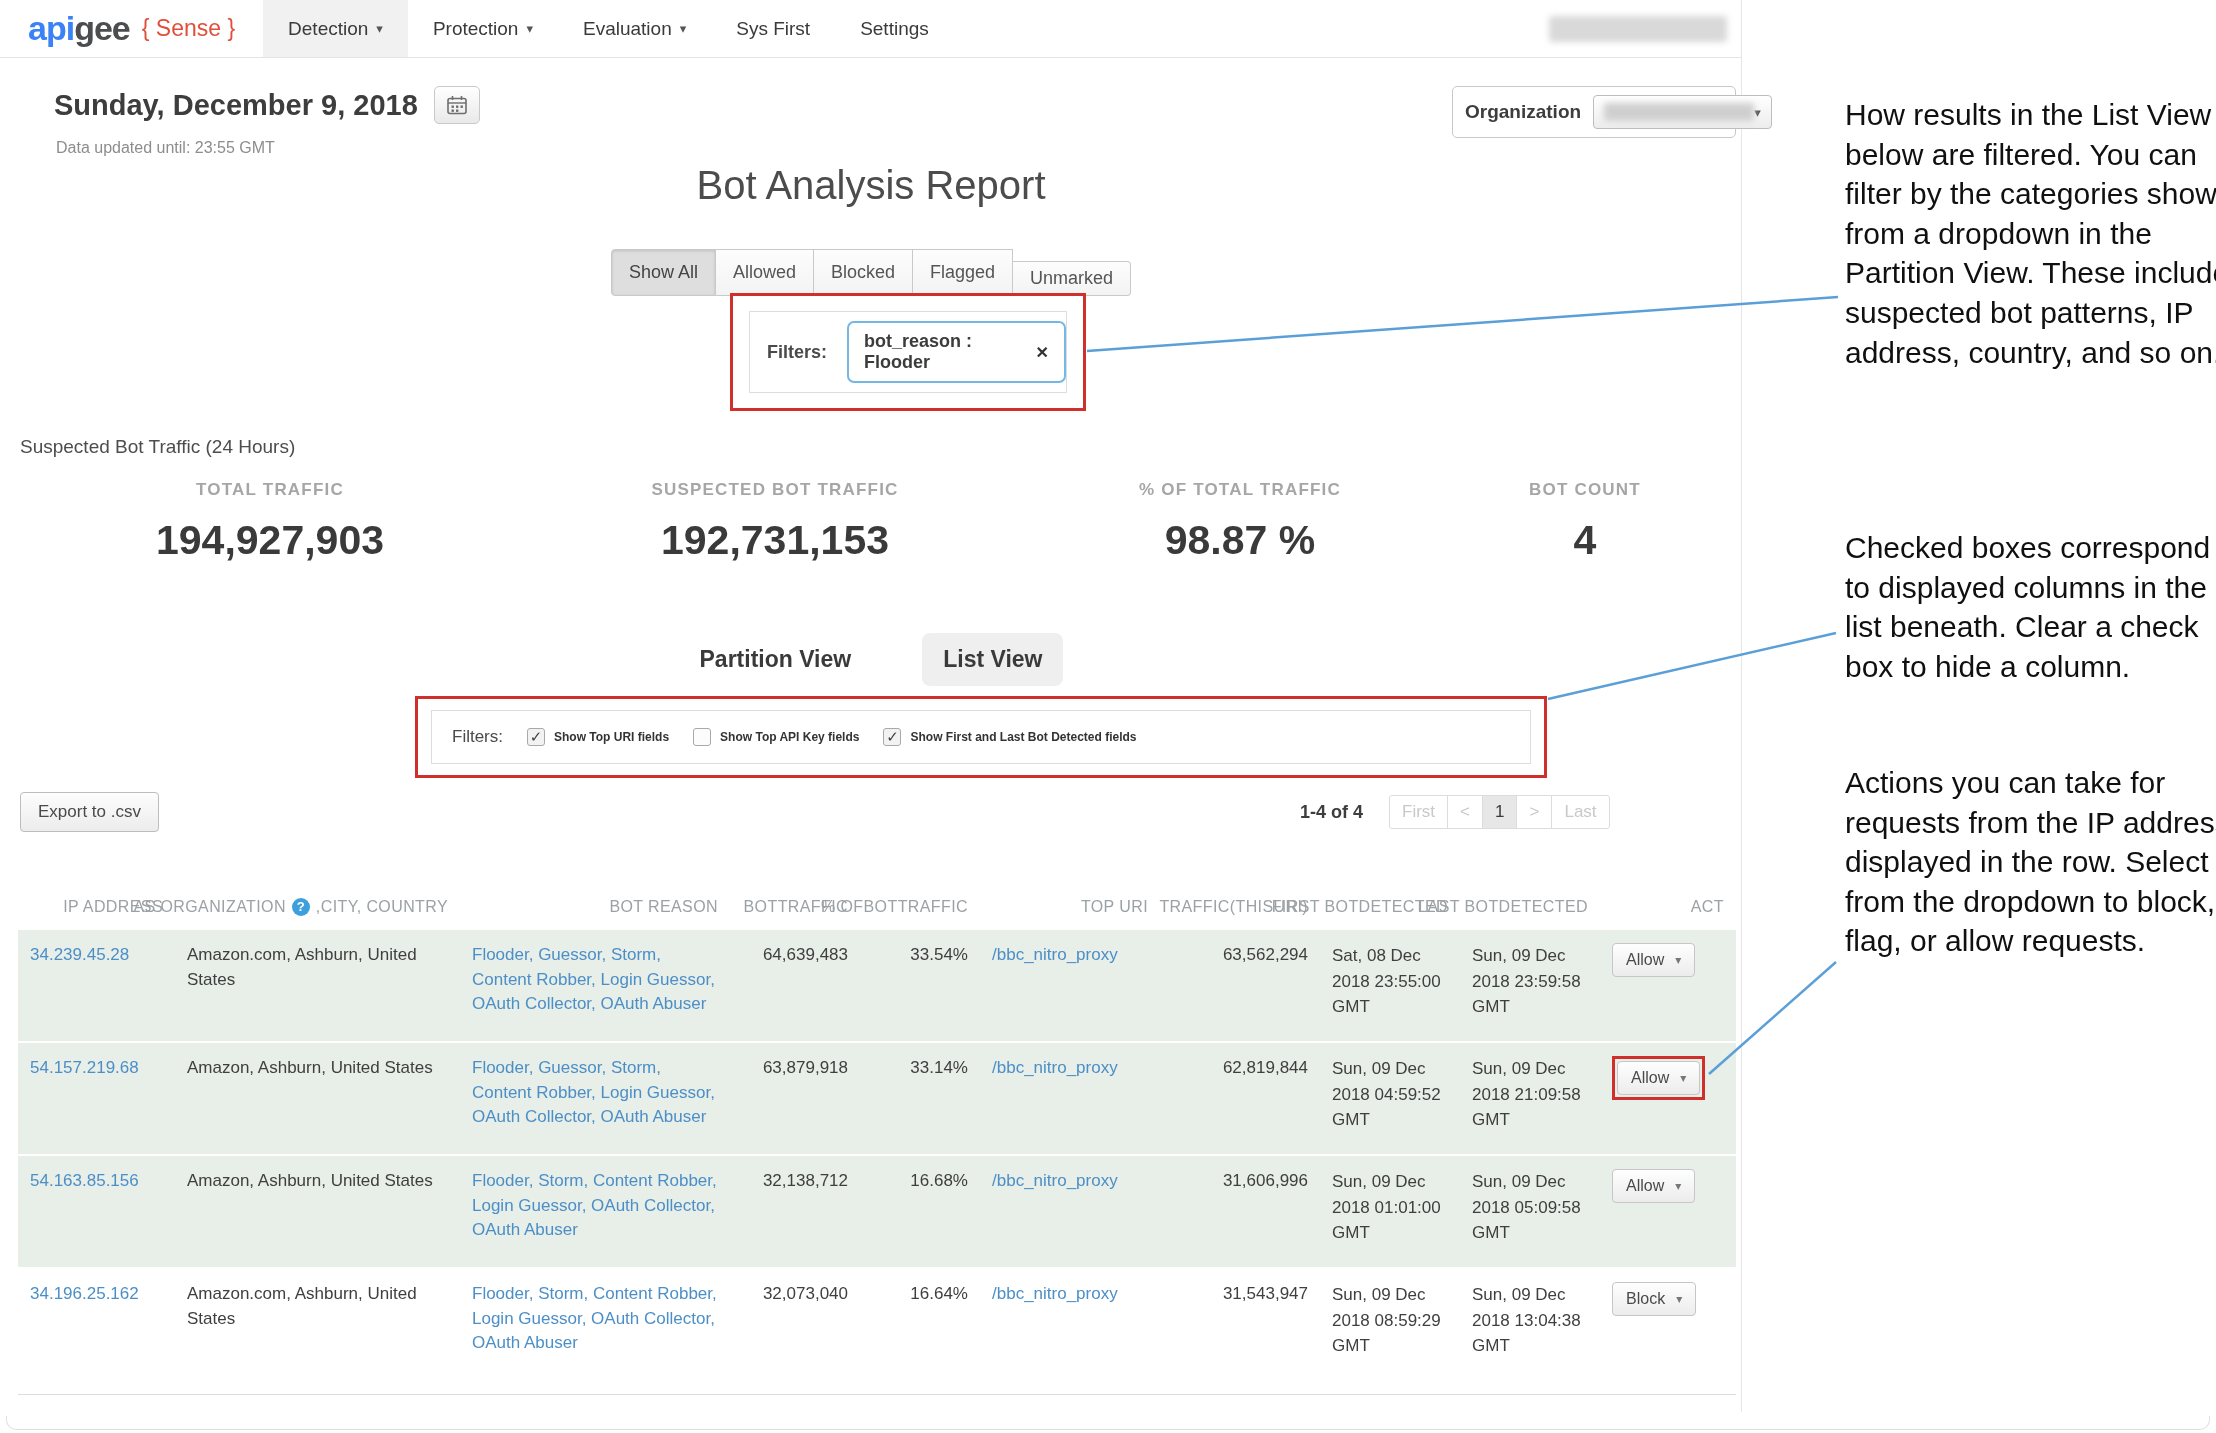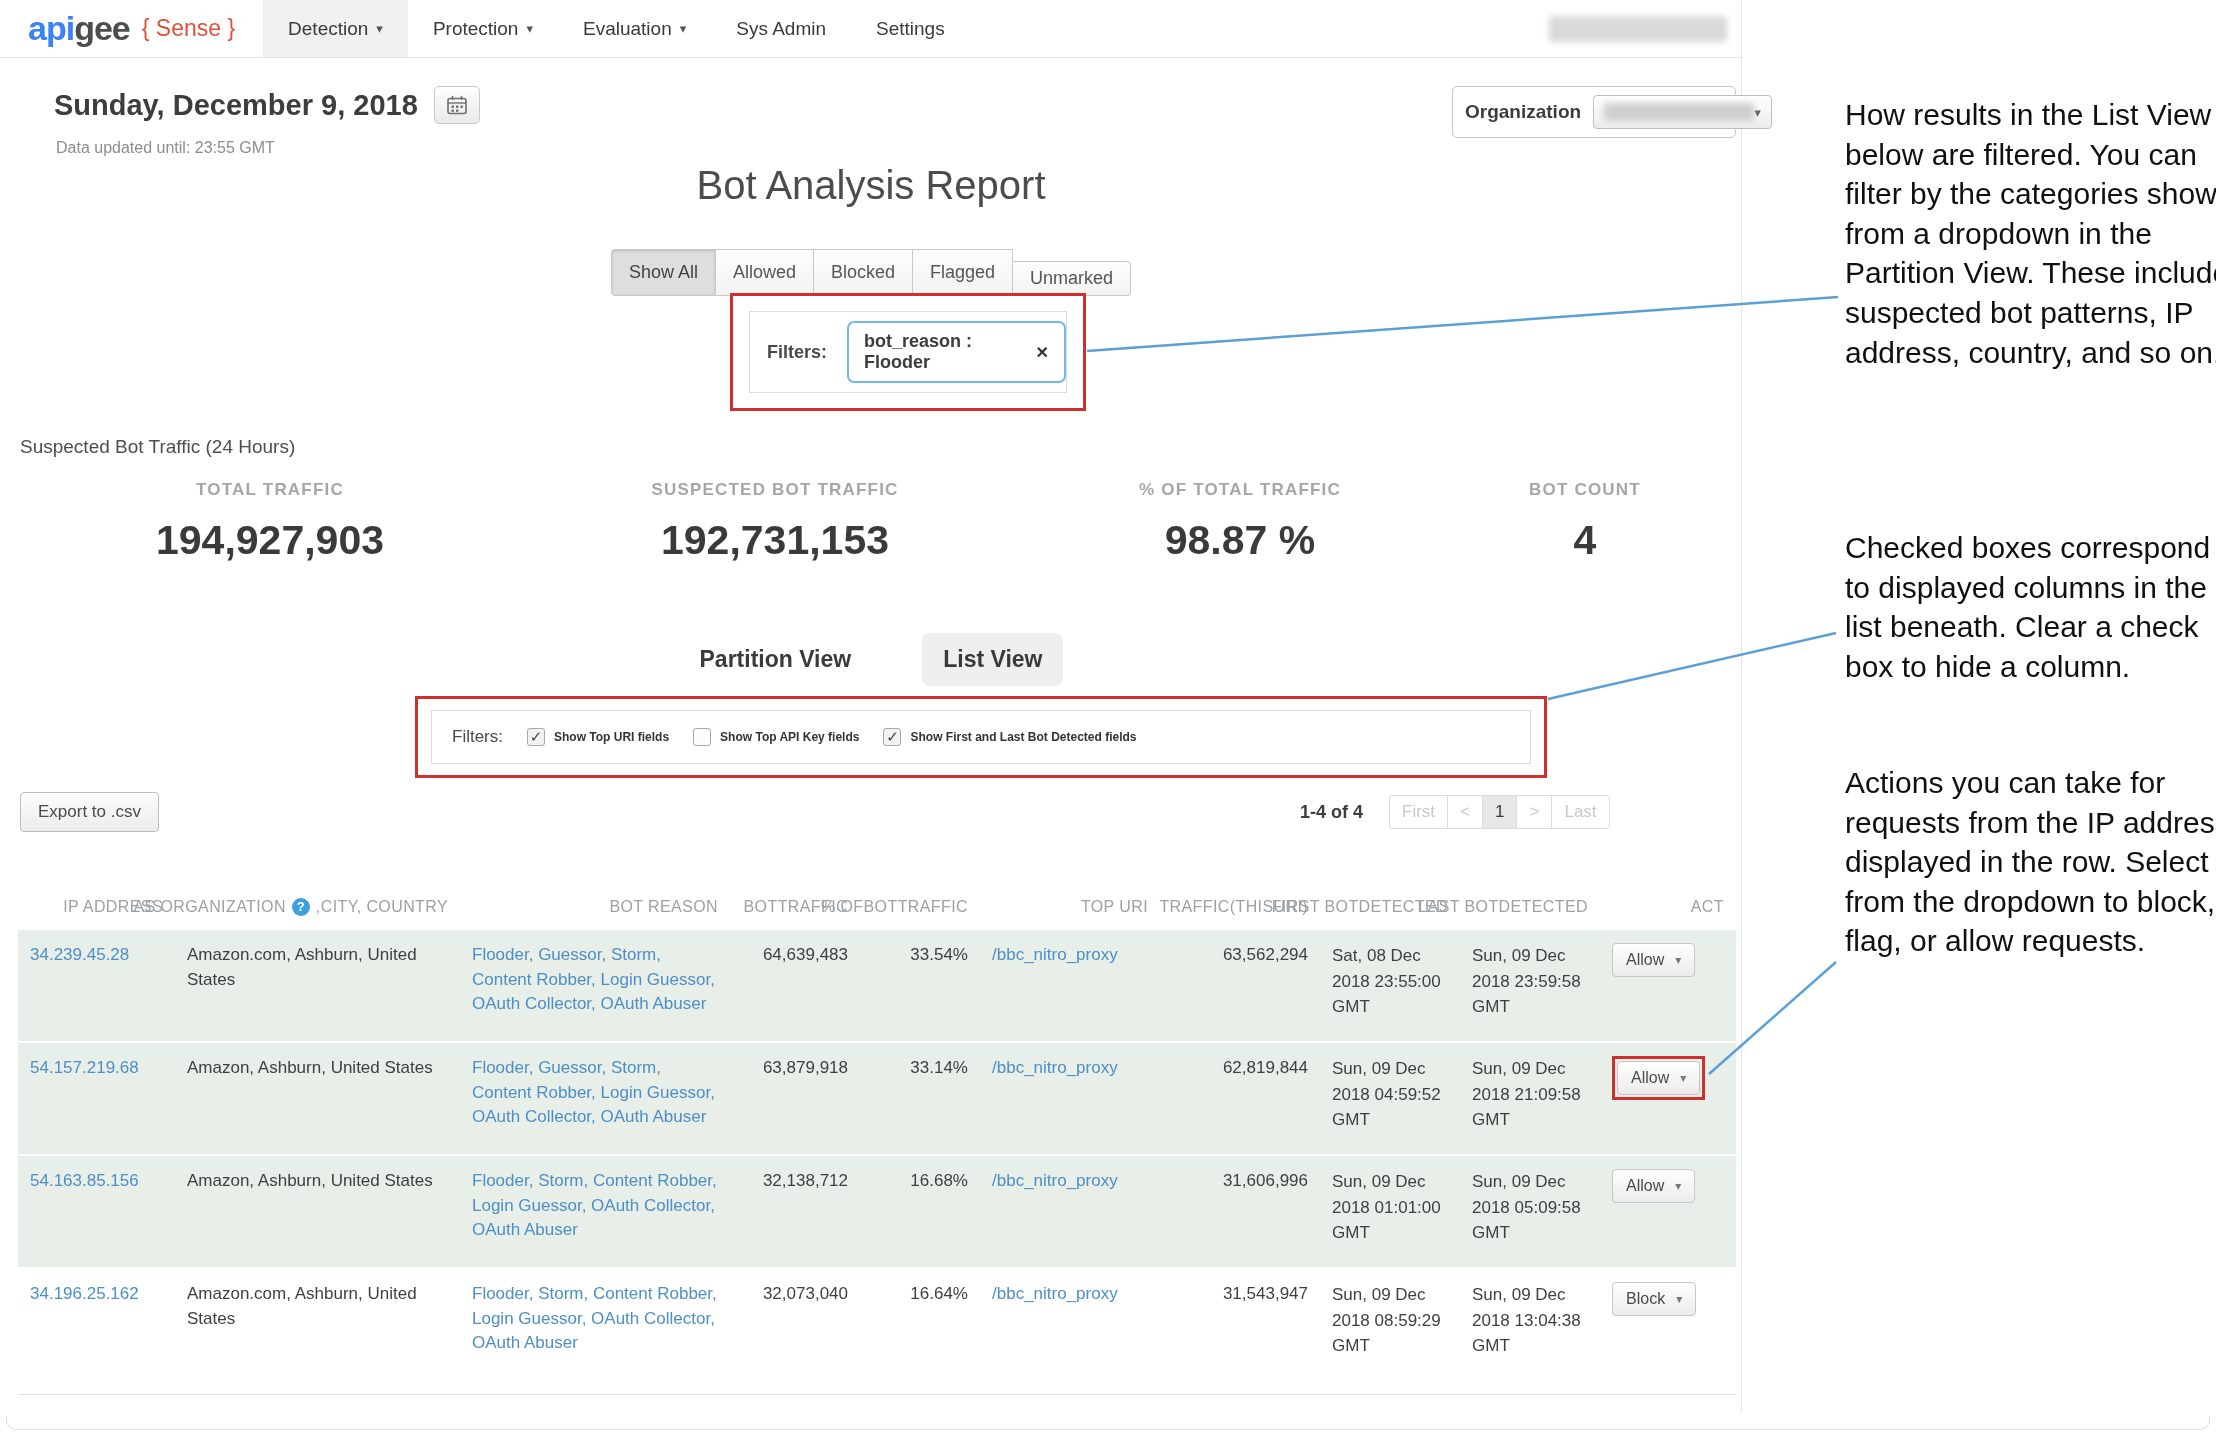--- a/index.html
+++ b/index.html
@@ -140,21 +140,21 @@
         </div>
         <div class="nav-item">
           <span>Protection</span>
           <span class="nav-caret">▾</span>
         </div>
         <div class="nav-item">
           <span>Evaluation</span>
           <span class="nav-caret">▾</span>
         </div>
         <div class="nav-item">
-          <span>Sys Admin</span>
+          <span>Sys First</span>
         </div>
         <div class="nav-item">
           <span>Settings</span>
         </div>
       </div>
       <div class="nav-redact"></div>
     </div>
 
     <div class="date-row">
       <span class="date-text">Sunday, December 9, 2018</span>

